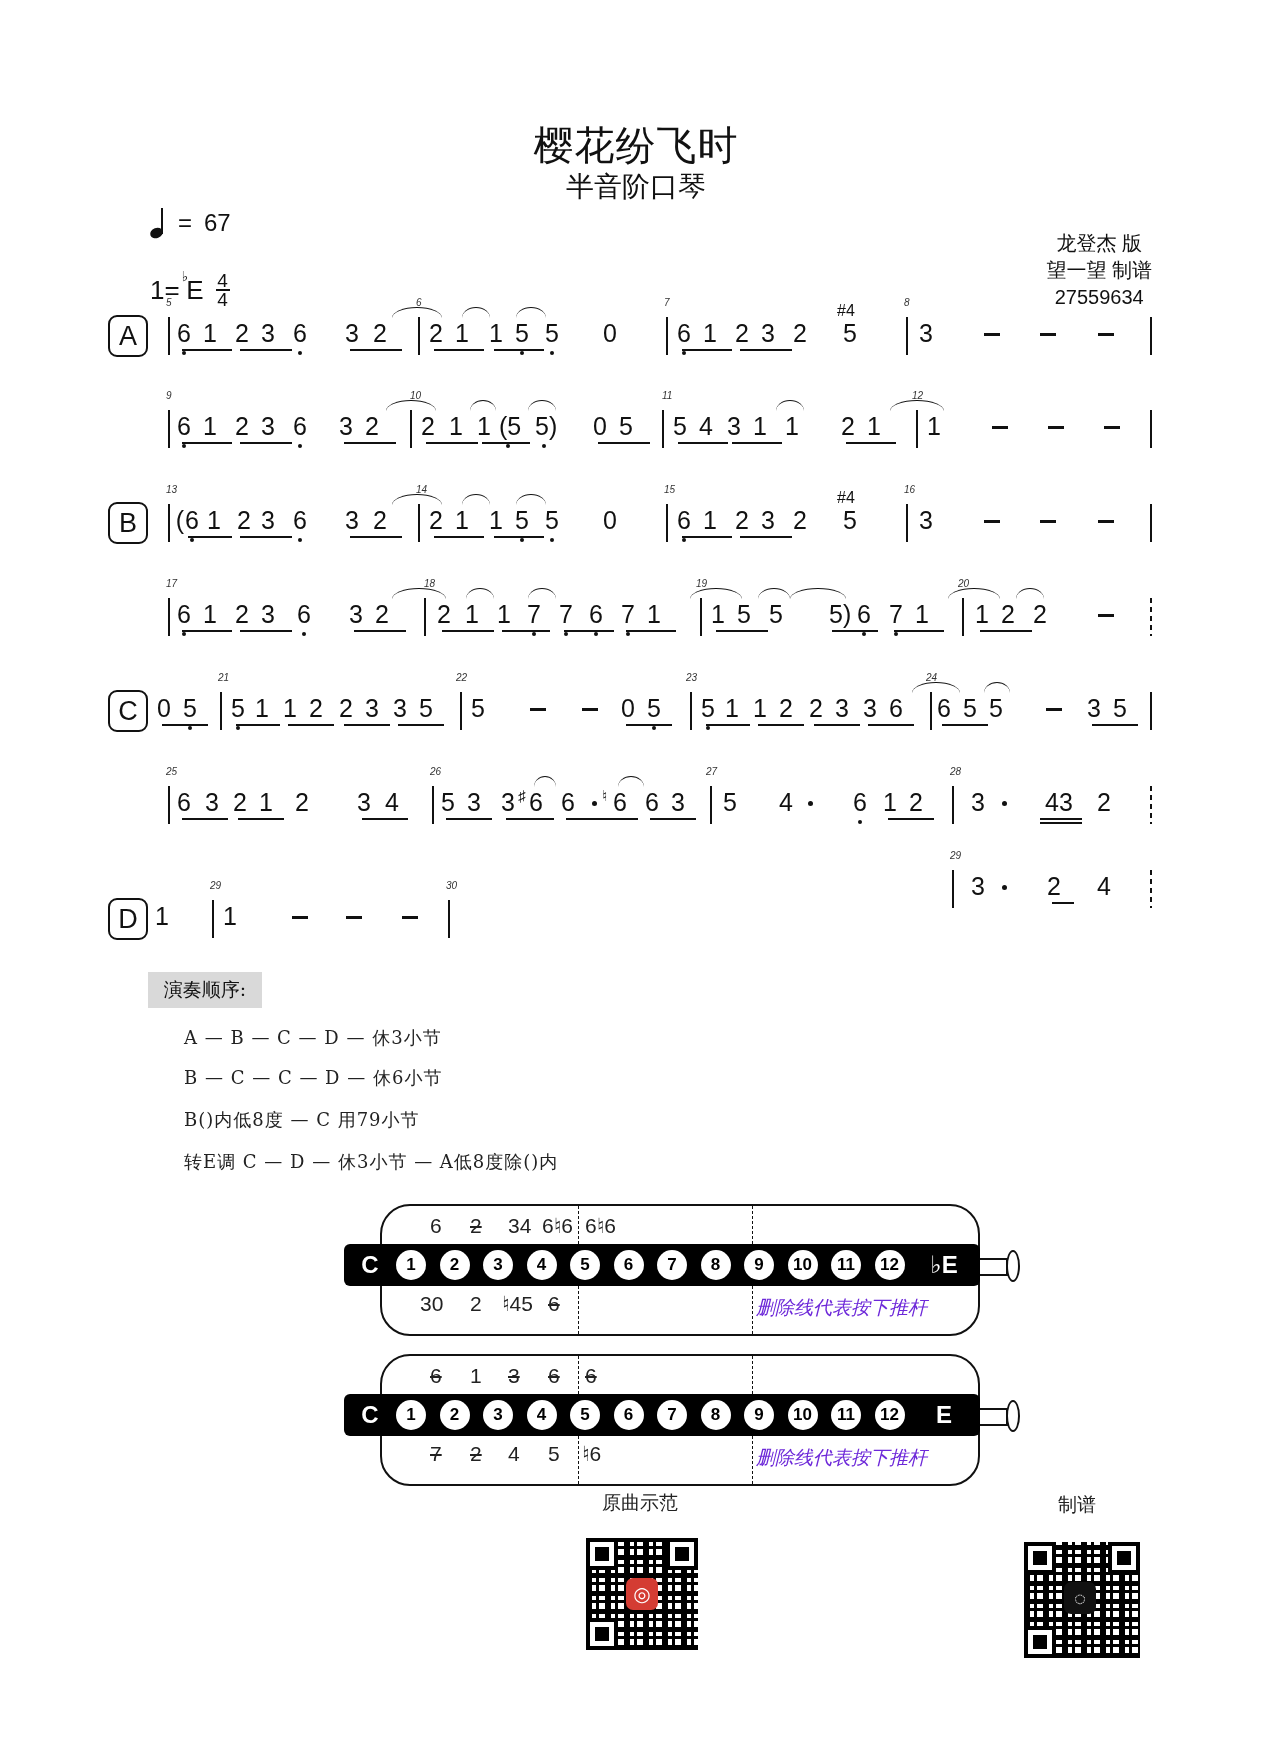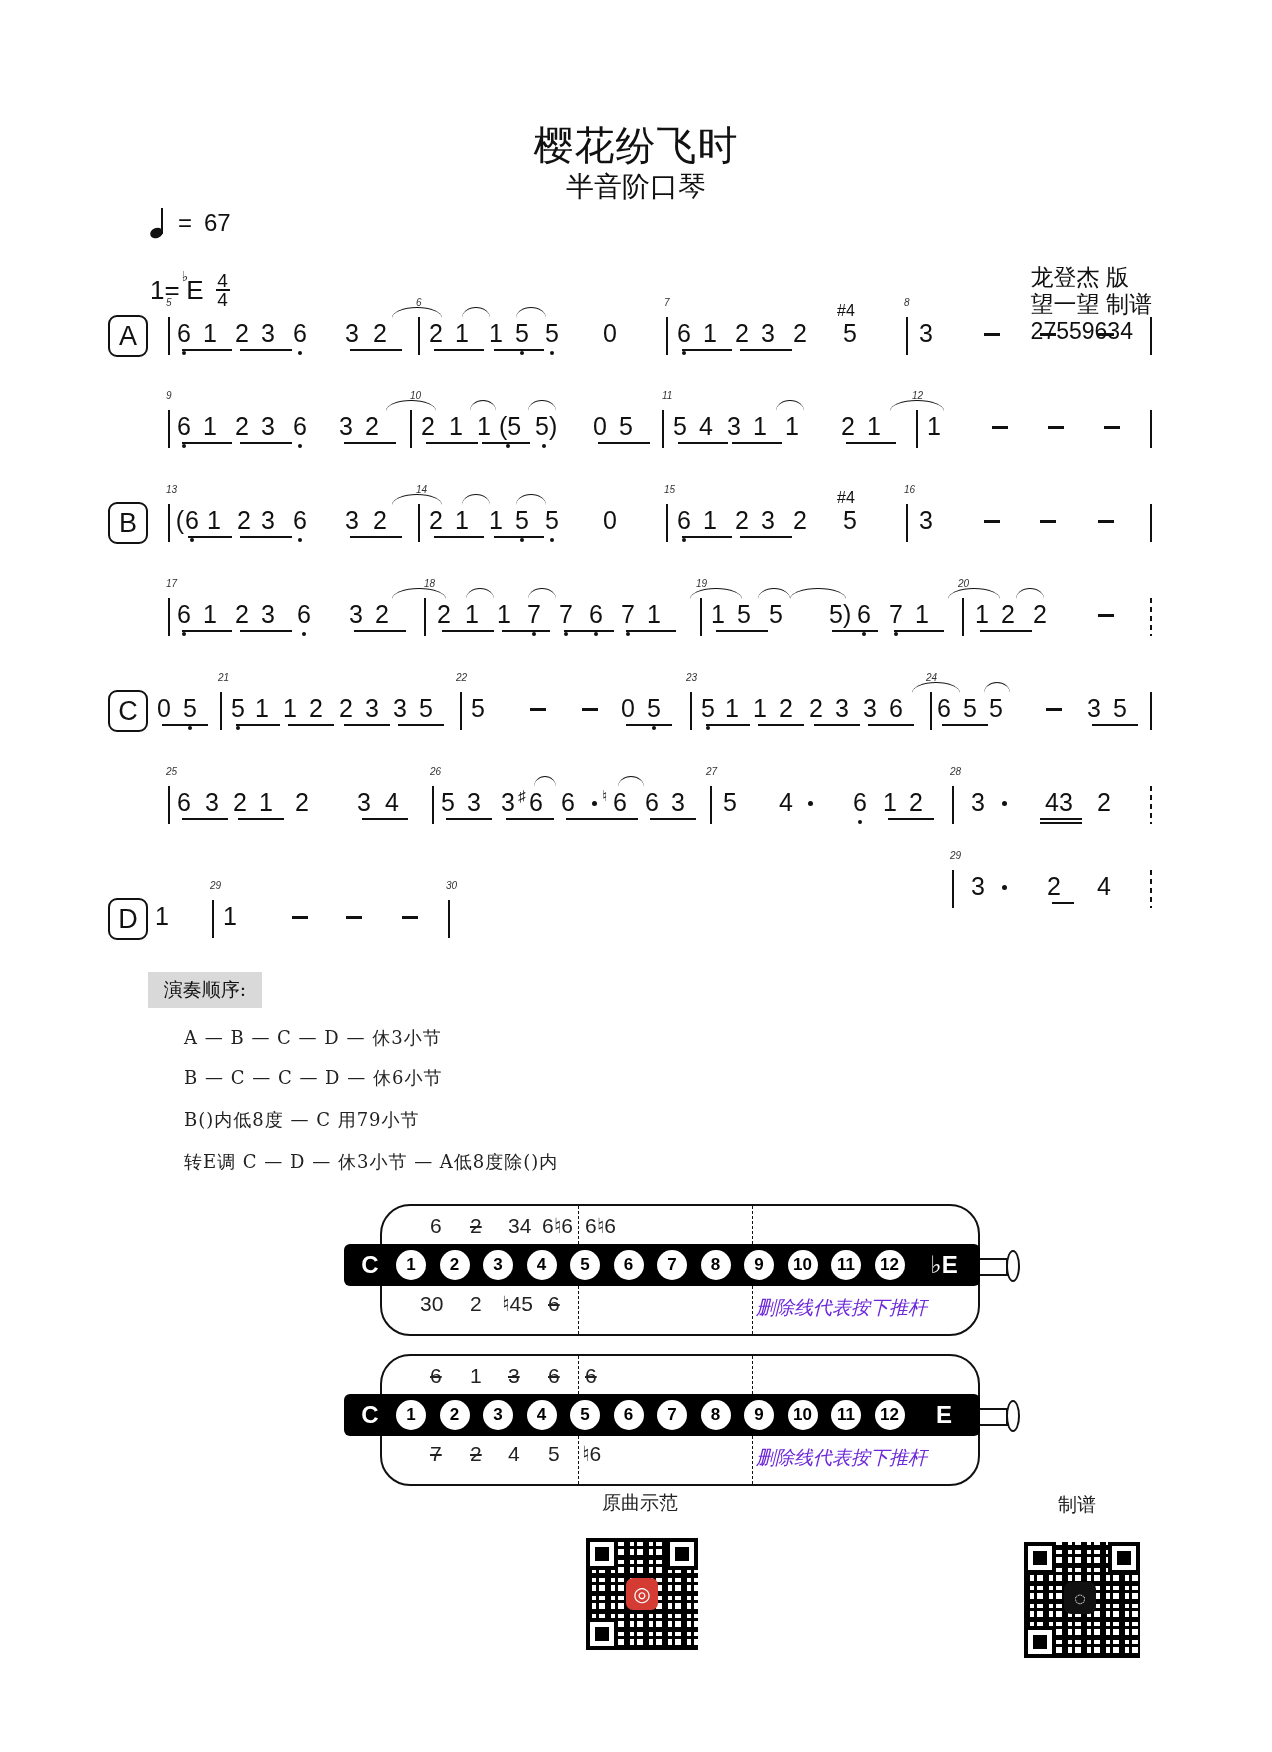--- a/index.html
+++ b/index.html
@@ -9,21 +9,21 @@
   .title { left: 0; width: 1272px; top: 118px; text-align: center; font-size: 40px; letter-spacing: 1px; }
   .subtitle { left: 0; width: 1272px; top: 168px; text-align: center; font-size: 28px; }
   .tempo { left: 150px; top: 208px; font-size: 24px; display: flex; align-items: center; gap: 12px; }
   .note-glyph { position: relative; width: 16px; height: 30px; }
   .note-glyph .head { position: absolute; left: 0; bottom: 0; width: 13px; height: 10px; border-radius: 50%; background: #111; transform: rotate(-20deg); }
   .note-glyph .stem { position: absolute; left: 11px; bottom: 4px; width: 2px; height: 26px; background: #111; }
   .key { left: 150px; top: 272px; font-size: 26px; display: flex; align-items: center; }
   .key .flat { font-size: 14px; position: relative; top: -14px; margin-left: 2px; margin-right: -2px; }
   .frac { display: inline-flex; flex-direction: column; align-items: center; font-size: 19px; line-height: 17px; margin-left: 12px; }
   .frac .bar { width: 14px; height: 2px; background: #111; }
-  .credits { right: 120px; top: 230px; text-align: left; font-size: 23px; line-height: 27px; margin-top: 34px; }
+  .credits { right: 120px; top: 230px; text-align: center; font-size: 20px; line-height: 27px; }
 
   .rows { left: 0; top: 0; width: 1272px; height: 1000px; }
   .row { position: absolute; height: 70px; }
   .section-label { position: absolute; width: 36px; height: 38px; border: 2px solid #111; border-radius: 9px;
                    display: flex; align-items: center; justify-content: center; font-size: 27px; }
   .barline { position: absolute; width: 2px; background: #111; top: 12px; height: 38px; }
   .barline.dashed { background: repeating-linear-gradient(#111 0 5px, transparent 5px 9px); }
   .mnum { position: absolute; font-size: 10px; font-style: italic; color: #333; top: -22px; }
   .n { position: absolute; font-size: 25px; top: 14px; width: 18px; text-align: center; line-height: 28px; }
   .n .dot-low { position: absolute; left: 7px; top: 32px; width: 4px; height: 4px; border-radius: 50%; background: #111; }

